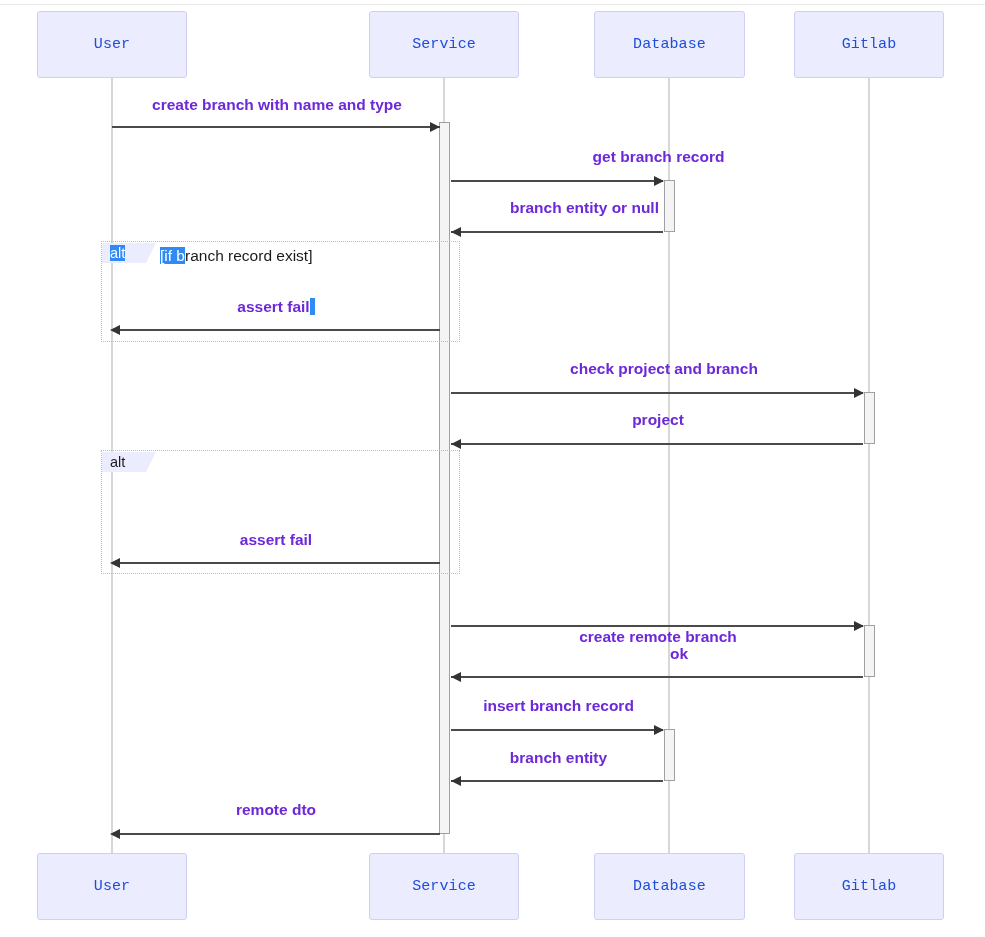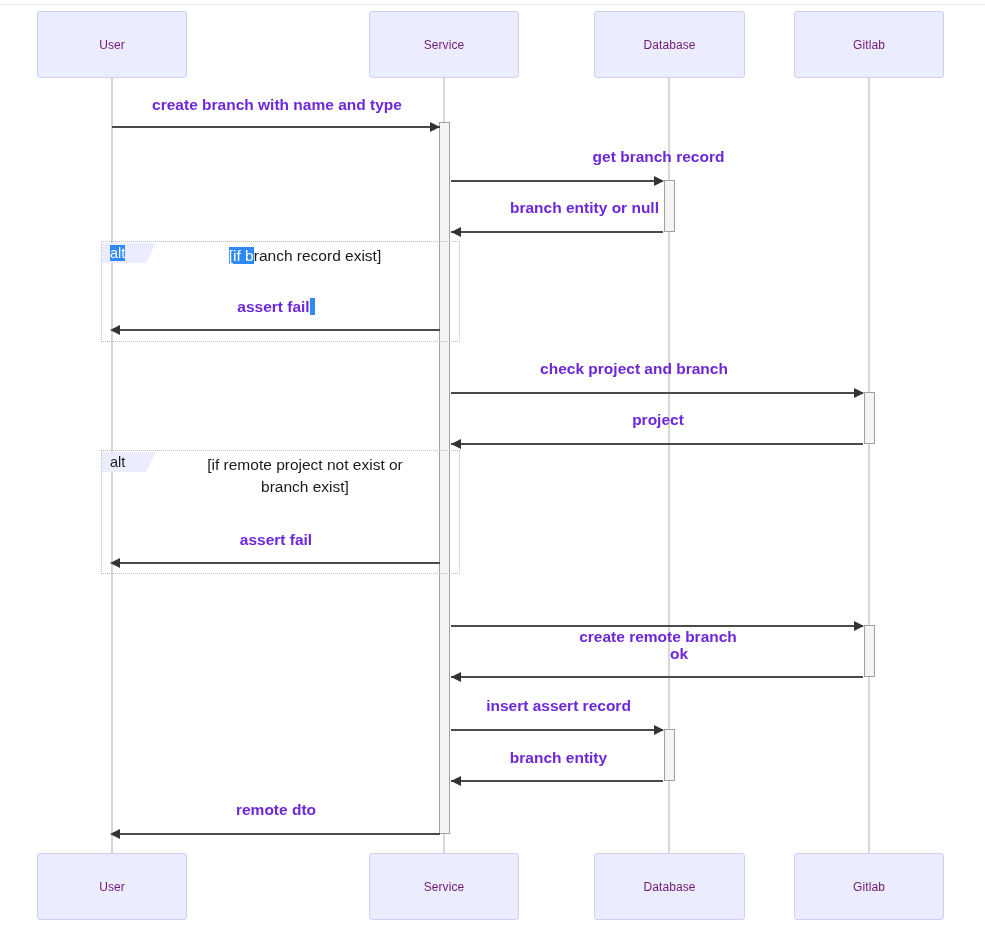--- a/index.html
+++ b/index.html
@@ -30,23 +30,24 @@
     border: 1px solid #CFCFF5;
     border-radius: 3px;
     display: flex;
     align-items: center;
     justify-content: center;
     color: #1a1a1a;
     font-size: 15px;
     font-family: "Liberation Sans", sans-serif;
   }
   .actor-label {
-    color: #701a75;
-    font-size: 12px;
+    color: #1d4ed8;
+    font-size: 15px;
     letter-spacing: 0.1px;
+    font-family: Liberation Mono, monospace;
   }
 
   
   .lifeline {
     position: absolute;
     width: 2px;
     background: #d7d7d7;
   }
 
   
@@ -104,21 +105,21 @@
     content: "";
     position: absolute;
     right: -10px; top: 0;
     width: 0; height: 0;
     border-top: 20px solid #ECECFF;
     border-right: 10px solid transparent;
   }
   .alt-tag-text { position: relative; z-index: 2; }
   .alt-cond {
     position: absolute;
-    text-align: center;
+    text-align: left;
     font-size: 15.5px;
     color: #1a1a1a;
     line-height: 22px;
     font-family: "Liberation Sans", sans-serif;
   }
 
   
   .sel {
     background: #2F8AF7;
     color: #ffffff;
@@ -169,62 +170,58 @@
   <div class="alt-frame" style="left:101px; top:241px; width:359px; height:101px;"></div>
   <div class="alt-tag" style="left:102px; top:243px; width:44px;">
     <span class="alt-tag-text"><span class="sel">alt</span></span>
   </div>
   <div class="alt-cond" style="left:160px; top:245px; width:290px;"><span class="sel">[if b</span>ranch record exist]</div>
 
   <div class="alt-frame" style="left:101px; top:450px; width:359px; height:124px;"></div>
   <div class="alt-tag" style="left:102px; top:452px; width:44px;">
     <span class="alt-tag-text">alt</span>
   </div>
-  <div class="alt-cond" style="left:160px; top:454px; width:290px;">
-    <span>[if remote project not exist or</span><br>
-    <span>branch exist]</span>
-  </div>
 
   <div class="msg-label" style="left:112px; top:96px; width:330px;">create branch with name and type</div>
   <div class="msg-line" style="left:112px; top:126px; width:328px;"></div>
   <div class="arrow-head arrow-right" style="left:430px; top:122px;"></div>
 
   <div class="msg-label" style="left:451px; top:148px; width:415px;">get branch record</div>
   <div class="msg-line" style="left:451px; top:180px; width:212px;"></div>
   <div class="arrow-head arrow-right" style="left:654px; top:176px;"></div>
 
   <div class="msg-label" style="left:451px; top:199px; width:215px;margin-left:26px;">branch entity or null</div>
   <div class="msg-line" style="left:451px; top:231px; width:212px;"></div>
   <div class="arrow-head arrow-left" style="left:451px; top:227px;"></div>
 
   <div class="msg-label" style="left:112px; top:298px; width:328px;"><span>assert fail</span><span class="caret"></span></div>
   <div class="msg-line" style="left:115px; top:329px; width:325px;"></div>
   <div class="arrow-head arrow-left" style="left:110px; top:325px;"></div>
 
-  <div class="msg-label" style="left:427px; top:360px; width:414px;">check project and branch</div>
+  <div class="msg-label" style="left:457px; top:360px; width:414px;">check project and branch</div>
   <div class="msg-line" style="left:451px; top:392px; width:412px;"></div>
   <div class="arrow-head arrow-right" style="left:854px; top:388px;"></div>
 
   <div class="msg-label" style="left:451px; top:411px; width:414px;">project</div>
   <div class="msg-line" style="left:451px; top:443px; width:412px;"></div>
   <div class="arrow-head arrow-left" style="left:451px; top:439px;"></div>
 
   <div class="msg-label" style="left:112px; top:531px; width:328px;">assert fail</div>
   <div class="msg-line" style="left:115px; top:562px; width:325px;"></div>
   <div class="arrow-head arrow-left" style="left:110px; top:558px;"></div>
 
   <div class="msg-label" style="left:451px; top:628px; width:414px;">create remote branch</div>
   <div class="msg-line" style="left:451px; top:625px; width:412px;"></div>
   <div class="arrow-head arrow-right" style="left:854px; top:621px;"></div>
 
   <div class="msg-label" style="left:451px; top:645px; width:456px;">ok</div>
   <div class="msg-line" style="left:451px; top:676px; width:412px;"></div>
   <div class="arrow-head arrow-left" style="left:451px; top:672px;"></div>
 
-  <div class="msg-label" style="left:451px; top:697px; width:215px;">insert assert record</div>
+  <div class="msg-label" style="left:451px; top:697px; width:215px;">insert branch record</div>
   <div class="msg-line" style="left:451px; top:729px; width:212px;"></div>
   <div class="arrow-head arrow-right" style="left:654px; top:725px;"></div>
 
   <div class="msg-label" style="left:451px; top:749px; width:215px;">branch entity</div>
   <div class="msg-line" style="left:451px; top:780px; width:212px;"></div>
   <div class="arrow-head arrow-left" style="left:451px; top:776px;"></div>
 
   <div class="msg-label" style="left:112px; top:801px; width:328px;">remote dto</div>
   <div class="msg-line" style="left:115px; top:833px; width:325px;"></div>
   <div class="arrow-head arrow-left" style="left:110px; top:829px;"></div>

